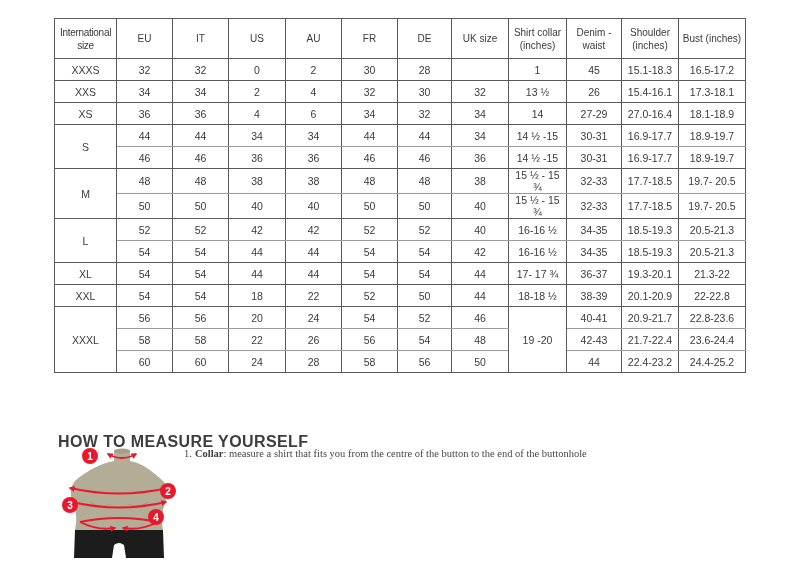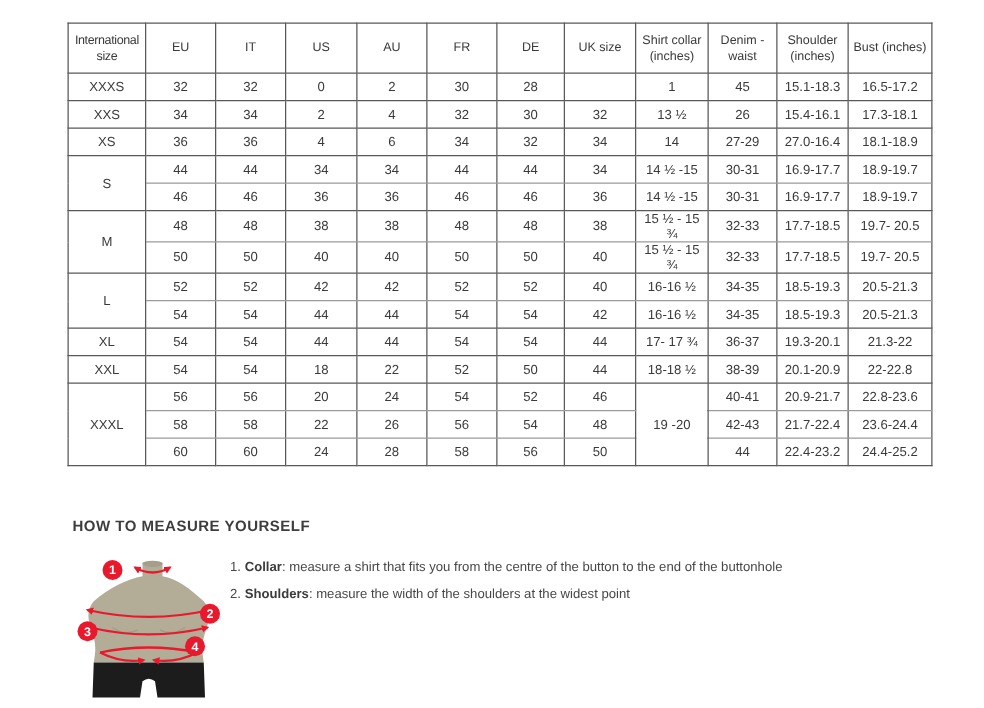--- a/index.html
+++ b/index.html
@@ -18,25 +18,25 @@
   .size-table th,.size-table td{
     border:1px solid var(--grid-dark);text-align:center;vertical-align:middle;
     font-weight:400;padding:0 1px;color:var(--text);
   }
   .size-table th{height:40px;font-size:10px;line-height:1.3;}
   .size-table th.th-intl{letter-spacing:-0.3px;}
   .size-table td{height:22px;font-size:10.5px;}
   tr.pre-sub > td:not([rowspan]){border-bottom-color:var(--grid-light);}
   tr.sub > td:not([rowspan]){border-top-color:var(--grid-light);}
   .measure-title{
-    position:absolute;left:58px;top:414px;font-size:12px;font-weight:700;
+    position:absolute;left:58px;top:433px;font-size:16px;font-weight:700;
     letter-spacing:.4px;color:#3d3d3d;
   }
   .figure-svg{position:absolute;left:60px;top:446px;}
-  .steps{position:absolute;left:184px;top:448px;}
+  .steps{position:absolute;left:184px;top:448px;font-family:Liberation Serif, serif;}
   .step{font-size:10.5px;color:#474747;line-height:12px;margin-bottom:9px;white-space:nowrap;}
   .step .step-num{margin-right:3px;}
   .step b{color:#3c3c3c;}
   
   .mann{fill:var(--mannequin);}
   .neckhole{fill:#a59e88;}
   .contour{stroke:#a49d86;fill:none;stroke-width:1.2;}
   .shorts{fill:var(--shorts);}
   .redline{stroke:var(--accent-red);stroke-width:1.8;fill:none;}
   .ahfill{fill:var(--accent-red);}
@@ -310,16 +310,13 @@
   <g>
     <circle class="marker-circle" cx="96" cy="71" r="8"></circle>
     <text class="marker-num" x="96" y="74.5">4</text>
   </g>
 </svg>
 
 <div class="steps">
   <div class="step">
     <span class="step-num">1.</span><b>Collar</b><span>: measure a shirt that fits you from the centre of the button to the end of the buttonhole</span>
   </div>
-  <div class="step">
-    <span class="step-num">2.</span><b>Shoulders</b><span>: measure the width of the shoulders at the widest point</span>
-  </div>
 </div>
 
 </body></html>

